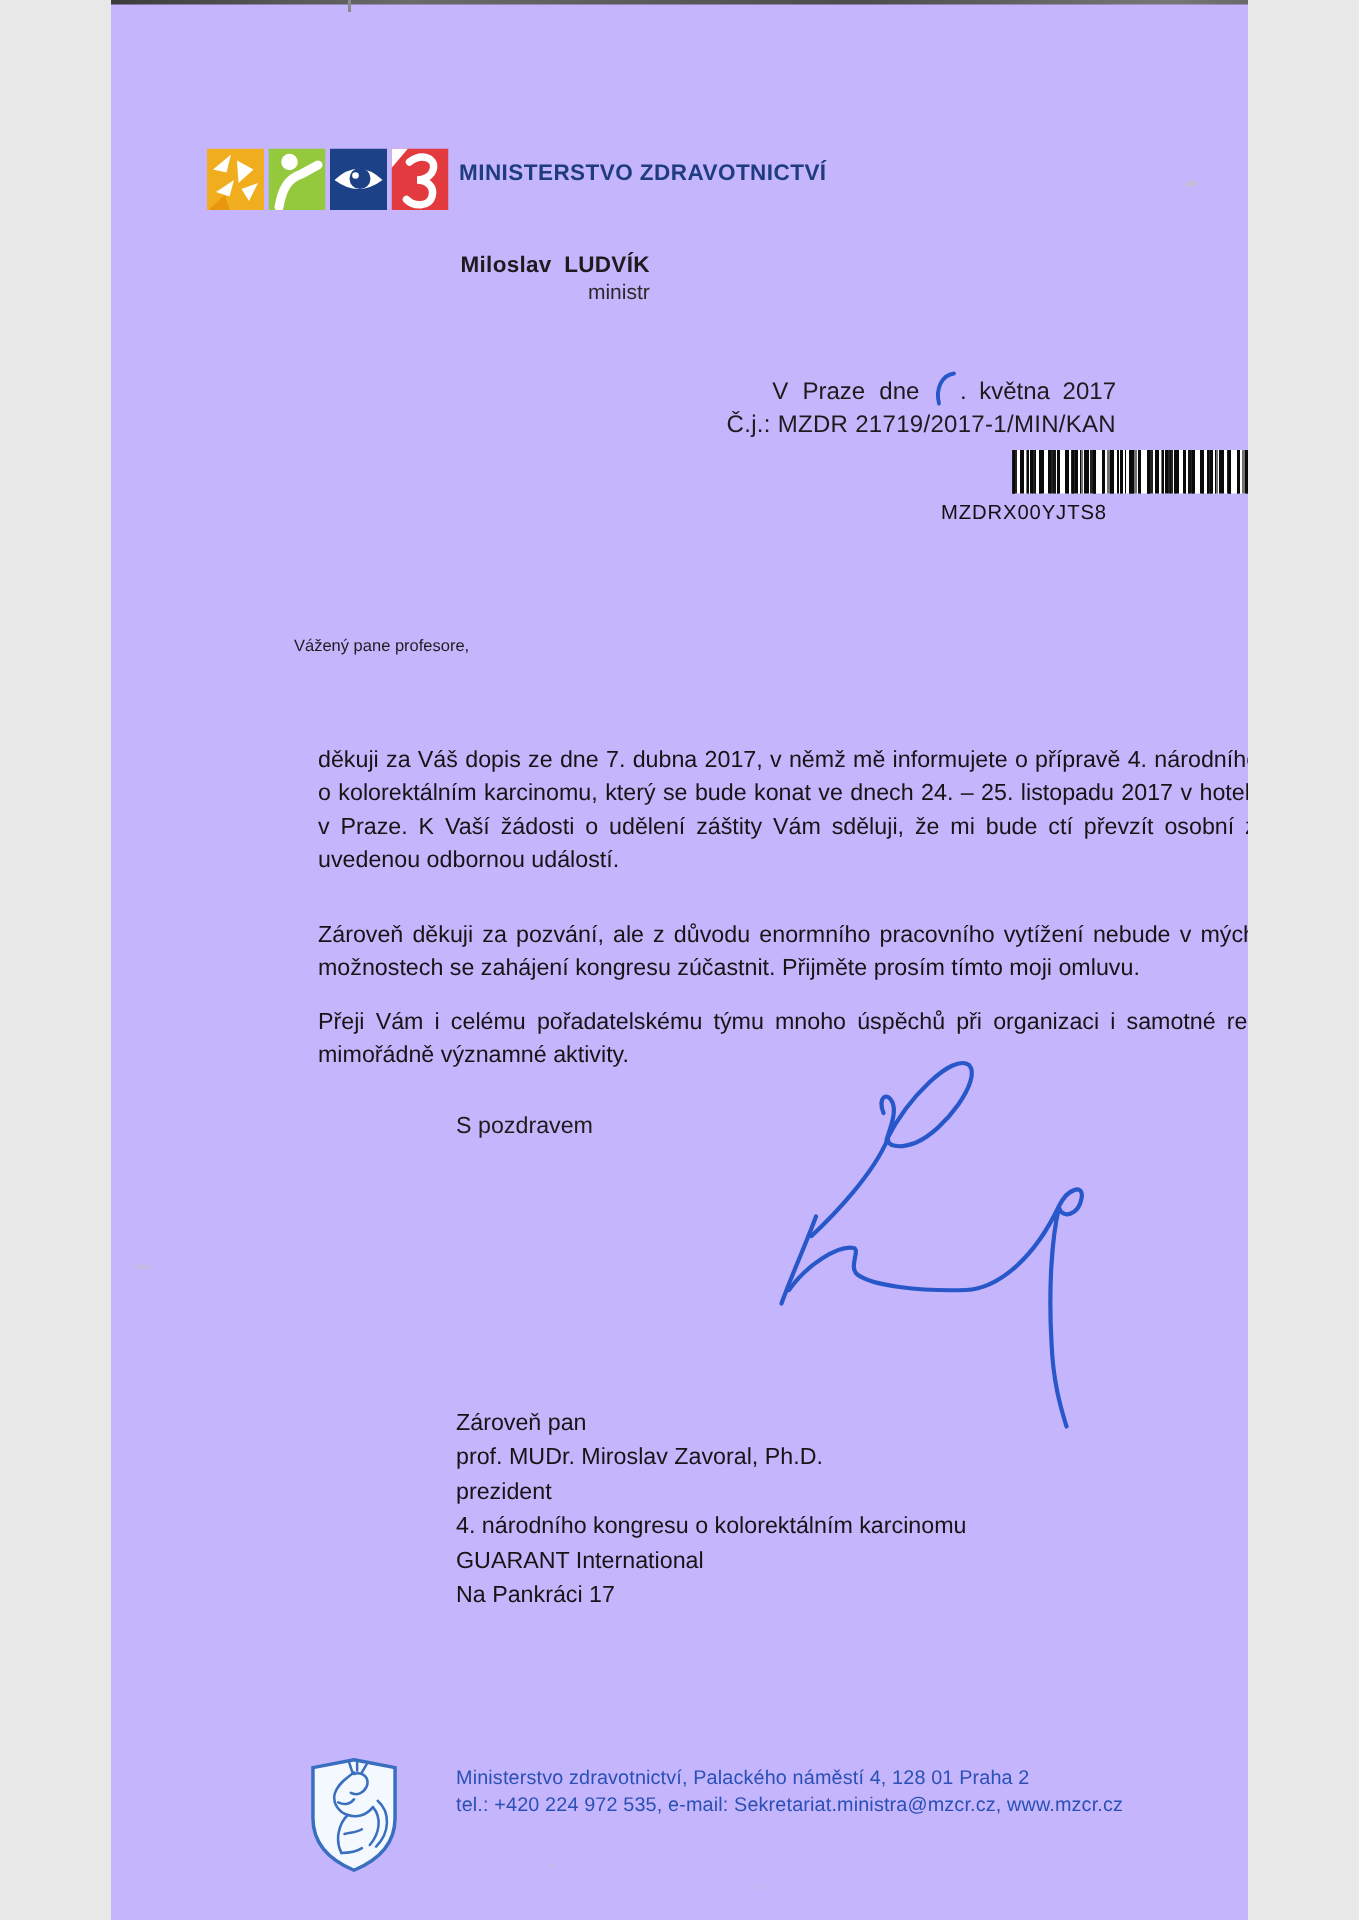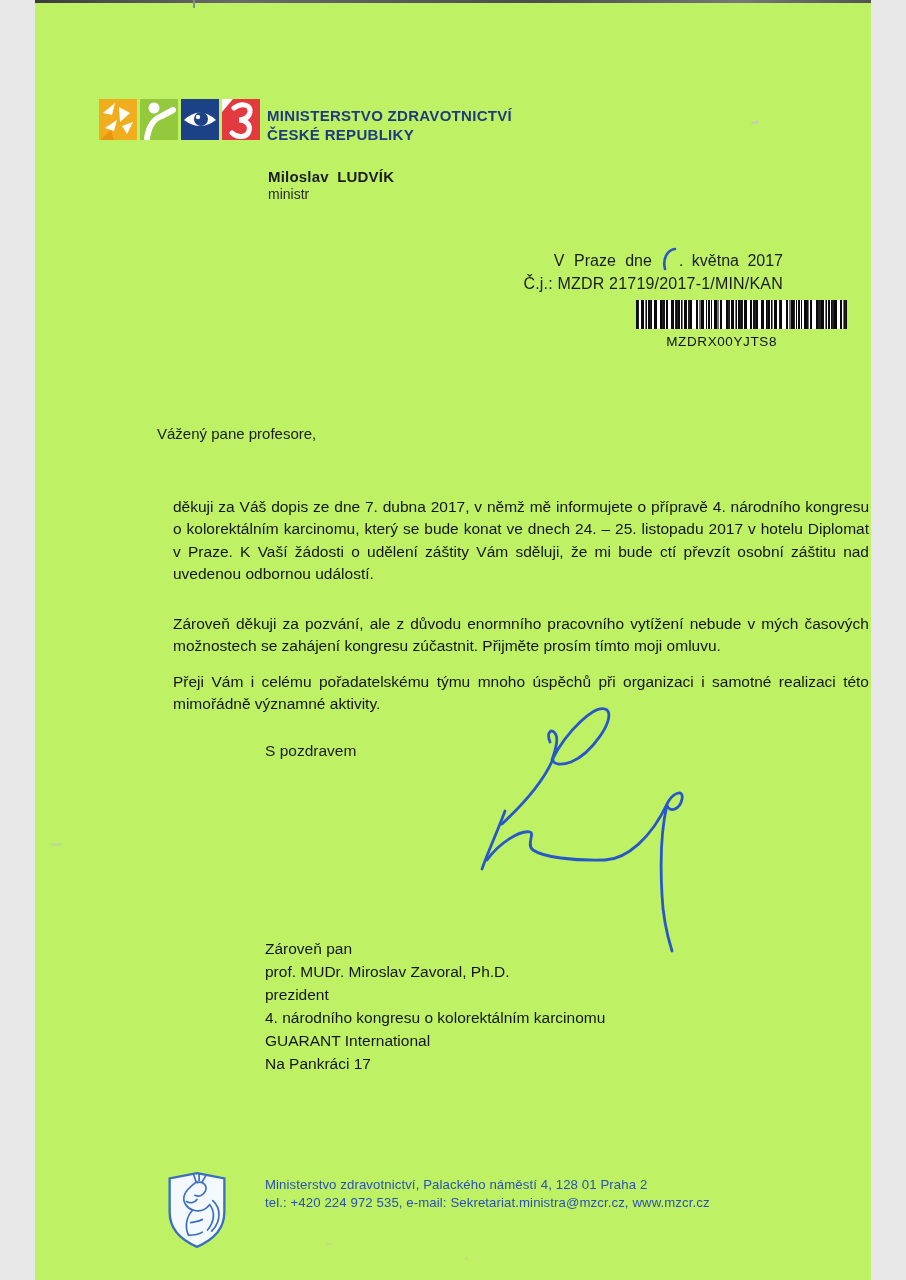--- a/index.html
+++ b/index.html
@@ -1,18 +1,18 @@
 <!DOCTYPE html>
 <html><head>
 <meta charset="utf-8">
 <style>
   html,body{margin:0;padding:0;background:#e8e8e8;}
   .page{
-    position:relative;width:836px;height:1280px;margin:0 auto;
-    background:#bef264;overflow:hidden;
+    position:relative;width:758px;height:1280px;margin:0 auto;
+    background:#c4b5fd;overflow:hidden;
     font-family:"Liberation Sans","DejaVu Sans",sans-serif;
     color:#1c1c1c;
   }
   
   .scan-top{position:absolute;left:0;top:0;width:906px;height:3px;
     background:linear-gradient(90deg,#3c3c3c,#6a6a6a 22%,#4c4c4c 55%,#777 78%,#3f3f3f);}
   .scan-top-tick{position:absolute;left:158px;top:0;width:2px;height:8px;background:#8a8a8a;}
   .scan-right{position:absolute;left:897px;top:88px;width:2px;height:1192px;background:#3f3f3f;}
   .smudge{position:absolute;background:#c4c4c4;border-radius:2px;opacity:.7;}
   .smudge.s1{left:716px;top:121px;width:8px;height:3px;transform:rotate(-14deg);}
@@ -22,21 +22,21 @@
 
   
   .logo{position:absolute;left:64px;top:99px;display:flex;gap:3px;}
   .logo .tile{width:38px;height:41px;display:block;}
   .ministry-name{
     position:absolute;left:232px;top:106px;
     color:#1e3c7e;font-weight:bold;font-size:15px;line-height:19px;letter-spacing:.3px;
   }
   .minister{position:absolute;left:233px;top:168px;}
   .minister .name{font-weight:bold;font-size:15px;letter-spacing:.2px;word-spacing:4px;}
-  .minister .title{font-size:14px;color:#2a2a2a;margin-top:1px;}
+  .minister .title{font-size:14px;color:#2a2a2a;margin-top:1px;text-align:right;}
 
   
   .refblock{position:absolute;right:88px;top:246px;text-align:right;}
   .date-line{font-size:16px;white-space:nowrap;}
   .date-line .pre{word-spacing:5px;text-align:center;}
   .date-line .suf{word-spacing:4px;}
   .hand-mark{display:inline-block;vertical-align:-6px;margin:0 1px 0 6px;}
   .file-number{font-size:16px;margin-top:3px;letter-spacing:.2px;}
 
   .barcode{
@@ -45,21 +45,21 @@
       repeating-linear-gradient(90deg,#0a0a0a 0 2px,transparent 2px 6px),
       repeating-linear-gradient(90deg,#0a0a0a 0 1px,transparent 1px 5px),
       repeating-linear-gradient(90deg,rgba(10,10,10,.9) 0 3px,transparent 3px 13px),
       repeating-linear-gradient(90deg,rgba(40,40,40,.65) 0 2px,transparent 2px 9px);
   }
   .barcode-text{
     position:absolute;right:94px;top:334px;font-size:13.5px;letter-spacing:.6px;color:#111;
   }
 
   
-  .salutation{position:absolute;left:122px;top:425px;font-size:15px;}
+  .salutation{position:absolute;left:122px;top:425px;font-size:11px;}
   .para{position:absolute;left:122px;width:696px;margin:16px;
     font-size:15.5px;line-height:22.4px;text-align:justify;color:#151515;}
   .para.p1{top:480px;}
   .para.p2{top:597px;}
   .para.p3{top:655px;}
   .closing{position:absolute;left:230px;top:742px;font-size:15.5px;}
 
   .signature{position:absolute;left:420px;top:680px;}
 
   .recipient{position:absolute;left:230px;top:937px;font-size:15.5px;line-height:23px;color:#151515;}
@@ -106,21 +106,20 @@
     </svg>
     <svg class="tile" viewBox="0 0 38 41">
       <rect width="38" height="41" fill="#e23a3e"></rect>
       <polygon points="0,0 11,0 0,13" fill="#fff"></polygon>
       <path d="M12 9 C20 3 29 6 28 13 C27 19 21 21 17 21 C23 21 29 25 27 32 C25 39 15 39 10 34" stroke="#fff" stroke-width="5" fill="none" stroke-linecap="round"></path>
     </svg>
   </div>
 
   <div class="ministry-name">
     <div>MINISTERSTVO ZDRAVOTNICTVÍ</div>
-    <div>ČESKÉ REPUBLIKY</div>
   </div>
 
   <div class="minister">
     <div class="name">Miloslav LUDVÍK</div>
     <div class="title">ministr</div>
   </div>
 
   <div class="refblock">
     <div class="date-line">
       <span class="pre">V Praze dne</span><svg class="hand-mark" width="20" height="26" viewBox="0 0 20 26">

